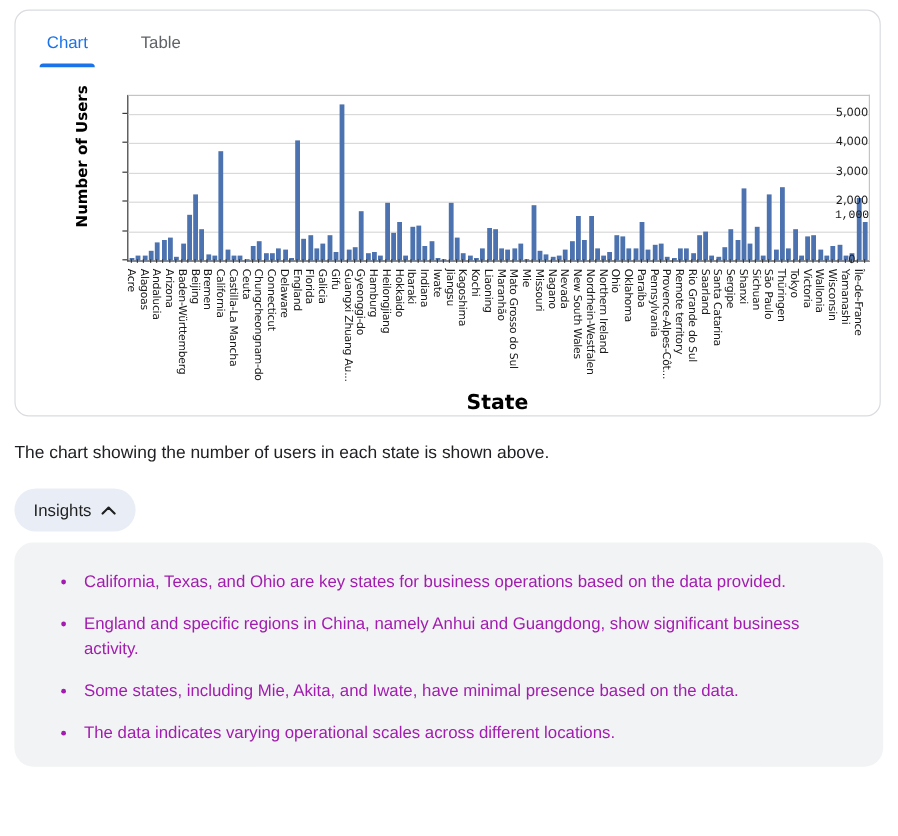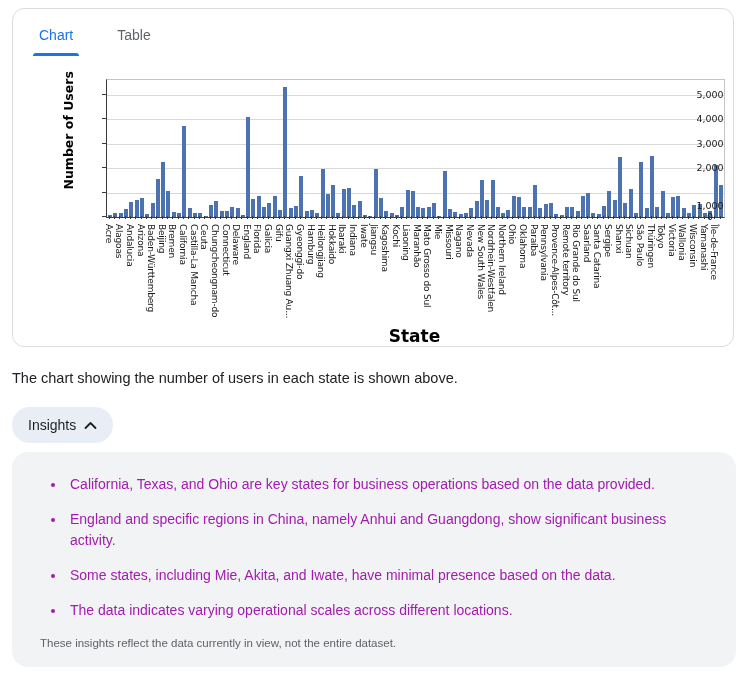--- a/index.html
+++ b/index.html
@@ -415,21 +415,21 @@
         </div>
         <div class="xslot"></div>
         <div class="xslot">
           <span class="xlab">Île-de-France</span>
         </div>
         <div class="xslot"></div>
       </div>
     <div class="x-title">State</div>
   <div class="ytick-label" style="top: 142px;">0</div>
       <div class="ytick-mark" style="top: 147px;"></div>
-      <div class="ytick-label" style="top: 131px;">1,000</div>
+      <div class="ytick-label" style="top: 105px; font-family: Liberation Mono, monospace;">1,000</div>
       <div class="ytick-mark" style="top: 122.6px;"></div>
       <div class="ytick-label" style="top: 93.2px;">2,000</div>
       <div class="ytick-mark" style="top: 98.2px;"></div>
       <div class="ytick-label" style="top: 68.8px;">3,000</div>
       <div class="ytick-mark" style="top: 73.8px;"></div>
       <div class="ytick-label" style="top: 44.4px;">4,000</div>
       <div class="ytick-mark" style="top: 49.4px;"></div>
       <div class="ytick-label" style="top: 20px;">5,000</div>
       <div class="ytick-mark" style="top: 25px;"></div>
     </div>
@@ -444,14 +444,13 @@
     </svg>
 </button>
 
 <div class="insights-panel">
   <ul>
     <li>California, Texas, and Ohio are key states for business operations based on the data provided.</li>
     <li>England and specific regions in China, namely Anhui and Guangdong, show significant business activity.</li>
     <li>Some states, including Mie, Akita, and Iwate, have minimal presence based on the data.</li>
     <li>The data indicates varying operational scales across different locations.</li>
   </ul>
-  <div class="footnote">These insights reflect the data currently in view, not the entire dataset.</div>
 </div>
 
 </body></html>

